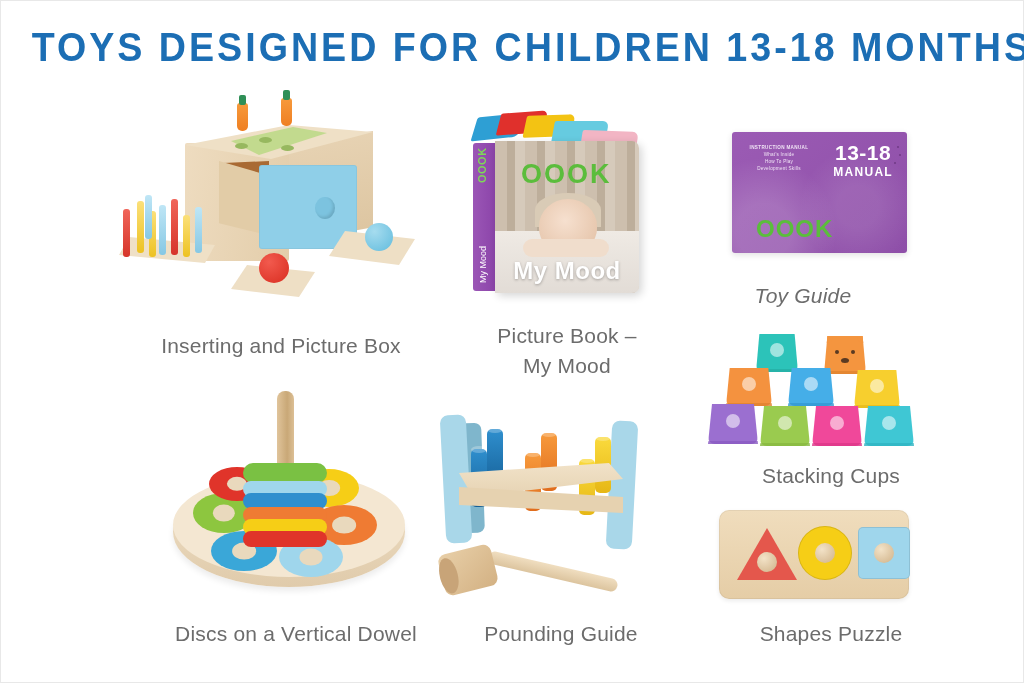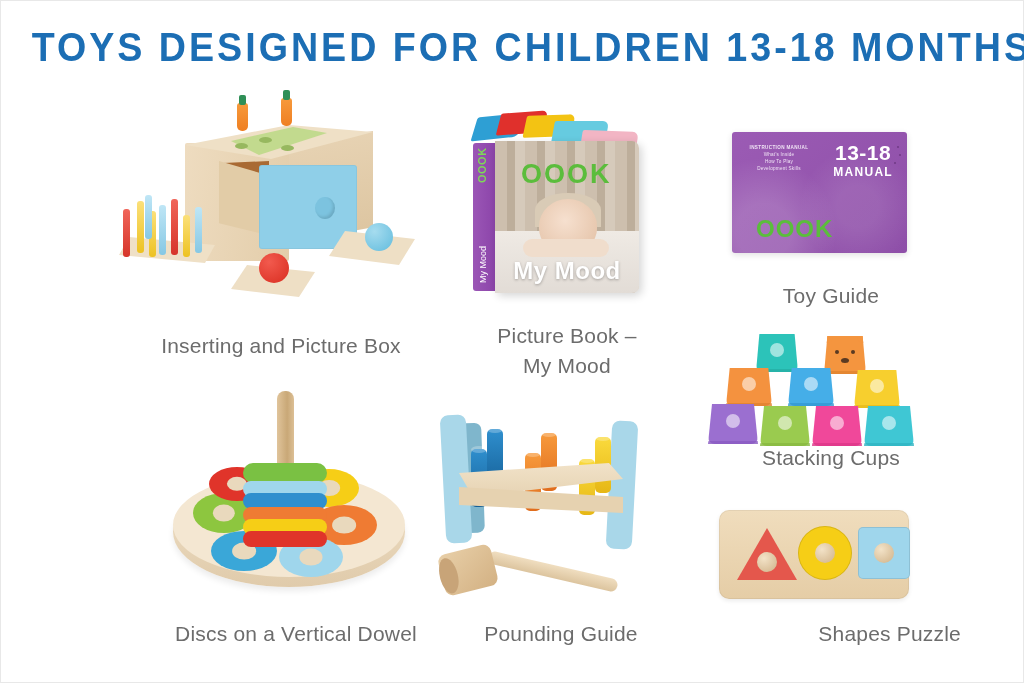--- a/index.html
+++ b/index.html
@@ -300,21 +300,21 @@
         <div id="guide-age">
           <div class="num">13-18</div>
           <div class="unit">MANUAL</div>
         </div>
         <div class="guide-dot" style="right:8px;top:14px;"></div>
         <div class="guide-dot" style="right:6px;top:22px;"></div>
         <div class="guide-dot" style="right:11px;top:30px;"></div>
         <div id="guide-logo">OOOK</div>
       </div>
     </div>
-    <div class="caption" style="left:700px;top:280px;width:260px;">Toy Guide</div>
+    <div class="caption" style="left:672px;top:280px;width:260px;font-style:italic;">Toy Guide</div>
   </div>
 
   <div class="cell">
     <div class="art" id="art-cups">
 
       <div class="cup" style="left:48px;top:0px;width:42px;height:38px;background:#2cc3b9;">
         <div class="mark"></div>
           <div class="rim" style="background:#24b0a6;"></div>
       </div>
       <div class="cup" style="left:116px;top:2px;width:42px;height:38px;background:#f4953f;">
@@ -351,21 +351,21 @@
       </div>
       <div class="cup" style="left:104px;top:72px;width:50px;height:40px;background:#f0489a;">
         <div class="mark"></div>
           <div class="rim" style="background:#dd3789;"></div>
       </div>
       <div class="cup" style="left:156px;top:72px;width:50px;height:40px;background:#3fc7d4;">
         <div class="mark"></div>
           <div class="rim" style="background:#2fb5c3;"></div>
       </div>
     </div>
-    <div class="caption" style="left:700px;top:442px;width:260px;">Stacking Cups</div>
+    <div class="caption" style="left:700px;top:460px;width:260px;">Stacking Cups</div>
   </div>
 
   <div class="cell">
     <div class="art" id="art-discs">
       <div id="disc-base"></div>
       <div id="disc-base-top"></div>
 
       <div class="ring" style="left:24px;top:104px;width:62px;height:40px;background:#8dc63f;">
           <div class="hole"></div>
         </div>
@@ -433,16 +433,16 @@
   <div class="cell">
     <div class="art" id="art-puzzle">
       <div id="puz-board"></div>
       <div id="tri"></div>
       <div class="knob" style="left:38px;top:42px;"></div>
       <div id="cir"></div>
       <div class="knob" style="left:96px;top:33px;"></div>
       <div id="sqr"></div>
       <div class="knob" style="left:155px;top:33px;"></div>
     </div>
-    <div class="caption" style="left:700px;top:618px;width:260px;text-align:right;">Shapes Puzzle</div>
+    <div class="caption" style="left:700px;top:618px;width:260px;">Shapes Puzzle</div>
   </div>
 
 </div>
 
 </body></html>

